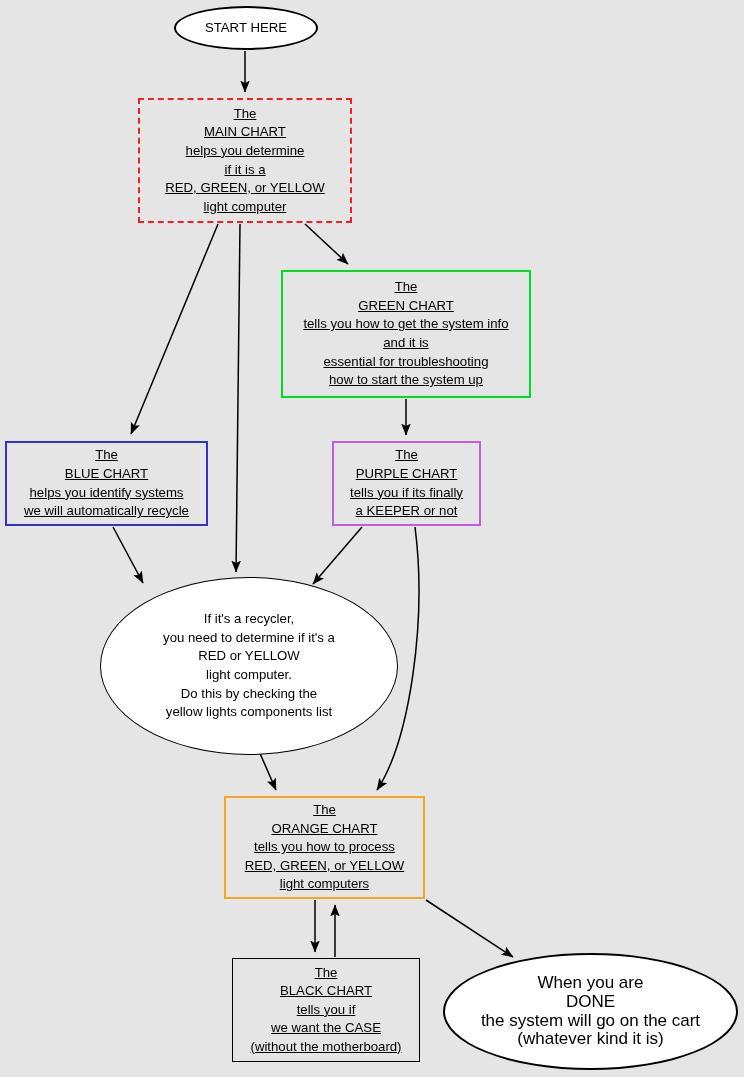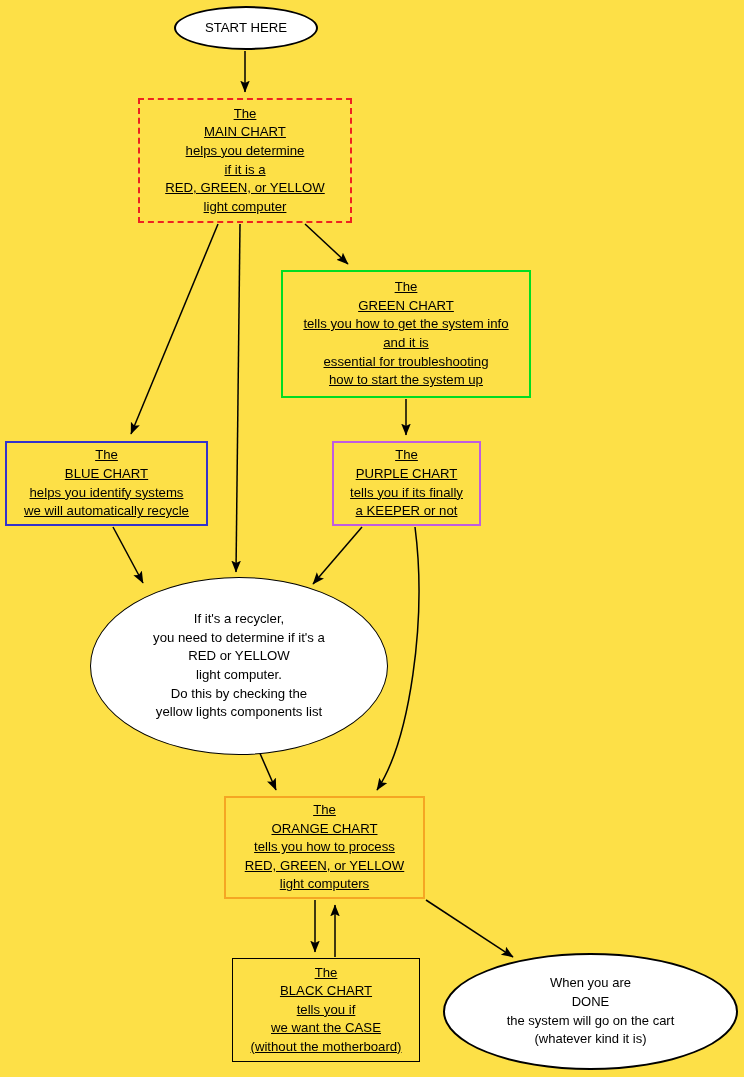--- a/index.html
+++ b/index.html
@@ -8,21 +8,21 @@
     padding: 0;
     background: #ffffff;
   }
   body {
     font-family: "Liberation Sans", sans-serif;
   }
   #canvas {
     position: relative;
     width: 744px;
     height: 1077px;
-    background: #fde047;
+    background: #e5e5e5;
     overflow: hidden;
   }
   #edges {
     position: absolute;
     left: 0;
     top: 0;
     width: 744px;
     height: 1077px;
     pointer-events: none;
   }
@@ -95,35 +95,35 @@
 essential for troubleshooting
 how to start the system up</span></div>
       <div class="node node-box" style="left: 5px; top: 441px; width: 203px; height: 85px; font-size: 13.2px; border: 2px solid rgb(51, 51, 204);"><span class="node-text">The
 BLUE CHART
 helps you identify systems
 we will automatically recycle</span></div>
       <div class="node node-box" style="left: 332px; top: 441px; width: 149px; height: 85px; font-size: 13.2px; border: 2px solid rgb(192, 92, 224);"><span class="node-text">The
 PURPLE CHART
 tells you if its finally
 a KEEPER or not</span></div>
-      <div class="node node-ellipse" style="left: 90px; top: 577px; width: 298px; height: 178px; font-size: 13.2px; border: 1.4px solid rgb(0, 0, 0);"><span class="node-text">If it's a recycler,
+      <div class="node node-ellipse" style="left: 100px; top: 577px; width: 298px; height: 178px; font-size: 13.2px; border: 1.4px solid rgb(0, 0, 0);"><span class="node-text">If it's a recycler,
 you need to determine if it's a
 RED or YELLOW
 light computer.
 Do this by checking the
 yellow lights components list</span></div>
       <div class="node node-box" style="left: 224px; top: 796px; width: 201px; height: 103px; font-size: 13.2px; border: 2px solid rgb(245, 166, 35);"><span class="node-text">The
 ORANGE CHART
 tells you how to process
 RED, GREEN, or YELLOW
 light computers</span></div>
       <div class="node node-box" style="left: 232px; top: 958px; width: 188px; height: 104px; font-size: 13.2px; border: 1.6px solid rgb(0, 0, 0);"><span class="node-text">The
 BLACK CHART
 tells you if
 we want the CASE
 (without the motherboard)</span></div>
-      <div class="node node-ellipse" style="left: 443px; top: 953px; width: 295px; height: 117px; font-size: 13px; border: 2.6px solid rgb(0, 0, 0);"><span class="node-text">When you are
+      <div class="node node-ellipse" style="left: 443px; top: 953px; width: 295px; height: 117px; font-size: 17px; border: 2.6px solid rgb(0, 0, 0);"><span class="node-text">When you are
 DONE
 the system will go on the cart
 (whatever kind it is)</span></div>
     </div>
 
 </div>
 
 </body></html>

